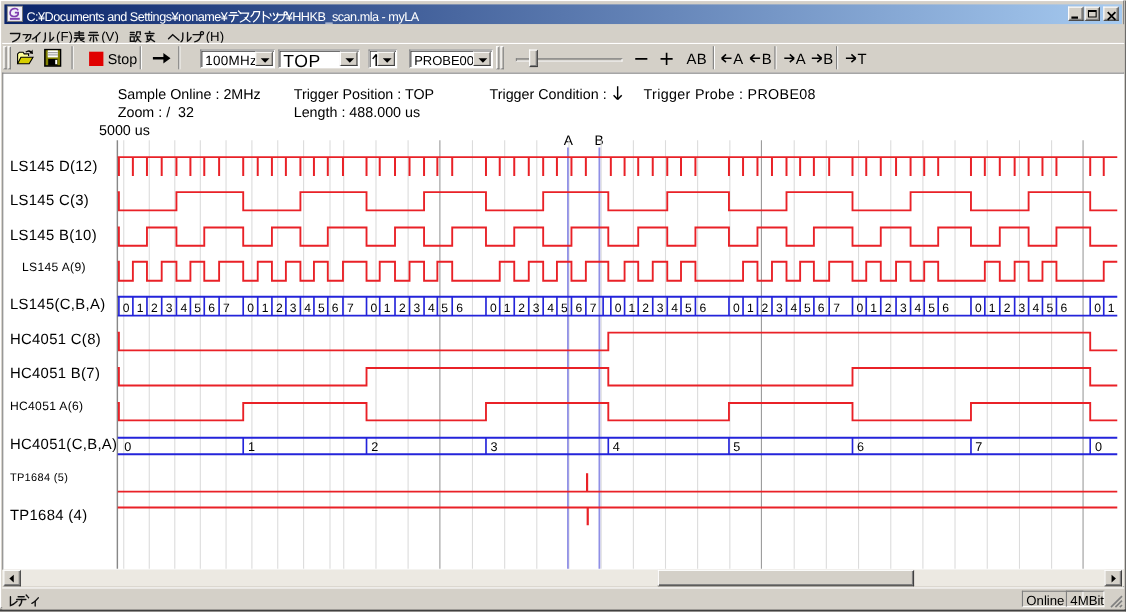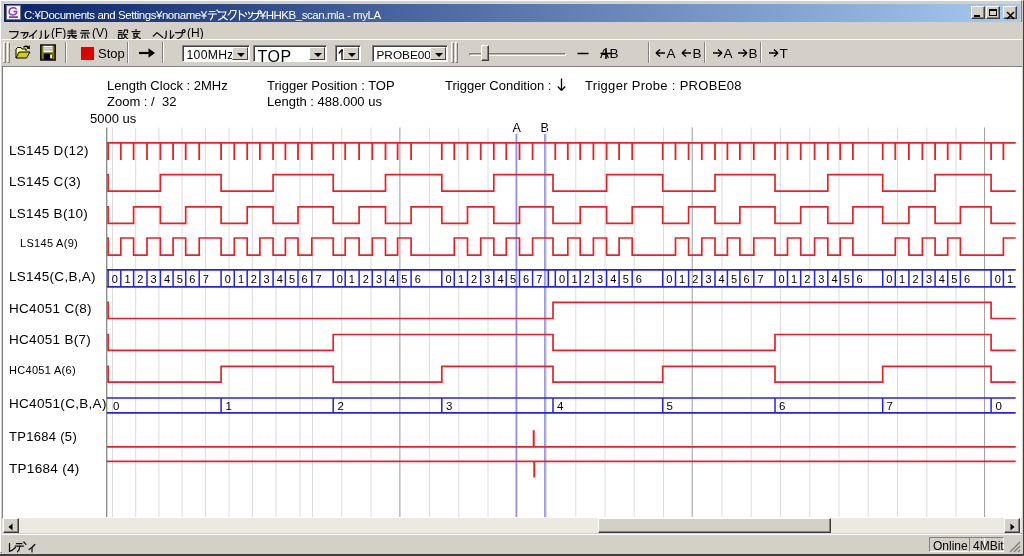--- a/index.html
+++ b/index.html
@@ -191,21 +191,21 @@
 <div class="grip" style="left:451px;top:42px;height:21px"></div>
 <div class="grip" style="left:455px;top:42px;height:21px"></div>
 <div class="abs" style="left:469px;top:52.5px;width:97px;height:3px;border:1px solid #808080;border-bottom-color:#fff;border-right-color:#fff;background:#b8b4ac"></div>
 <div class="abs raised" style="left:480.5px;top:45px;width:8.5px;height:16px"></div>
 <svg class="abs" style="left:576px;top:45px" width="210px" height="16" viewBox="0 0 210 16">
     <g stroke="#000" stroke-width="1.5" fill="none">
       <path d="M1.5 8.5 H12.5"></path>
       <path d="M24.5 8.5 H35.5 M30 3 V14"></path>
     </g>
   </svg>
-<div class="t" style="left:600px;top:46px;font-size:13.5px;letter-spacing:0.5px">AB</div>
+<div class="t" style="left:624px;top:46px;font-size:13.5px;letter-spacing:0.5px">AB</div>
 <div class="sep" style="left:648px;top:42px;height:21px"></div>
 <svg class="abs" style="left:655.0px;top:45px" width="24" height="16" viewBox="0 0 24 16">
     <g stroke="#000" stroke-width="1.4" fill="none">
       <path d="M1 8 H10 M1 8 L5 4.5 M1 8 L5 11.5"></path>
     </g>
     <text x="11.5" y="13" font-family="Liberation Sans, sans-serif" font-size="13.5" fill="#000">A</text>
   </svg>
 <svg class="abs" style="left:681.0px;top:45px" width="24" height="16" viewBox="0 0 24 16">
     <g stroke="#000" stroke-width="1.4" fill="none">
       <path d="M1 8 H10 M1 8 L5 4.5 M1 8 L5 11.5"></path>
@@ -226,41 +226,41 @@
     <text x="11.5" y="13" font-family="Liberation Sans, sans-serif" font-size="13.5" fill="#000">B</text>
   </svg>
 <div class="sep" style="left:760px;top:42px;height:21px"></div>
 <svg class="abs" style="left:768.0px;top:45px" width="24" height="16" viewBox="0 0 24 16">
     <g stroke="#000" stroke-width="1.4" fill="none">
       <path d="M1 8 H10 M10 8 L6 4.5 M10 8 L6 11.5"></path>
     </g>
     <text x="11.5" y="13" font-family="Liberation Sans, sans-serif" font-size="13.5" fill="#000">T</text>
   </svg>
 <div class="abs" style="left:2px;top:66px;width:1020px;height:451.5px;background:#fff;border-top:1px solid #808080;border-left:1px solid #808080"></div>
-<div class="t" style="left:107px;top:78px">Length Clock : 2MHz</div>
+<div class="t" style="left:107px;top:78px">Sample Online : 2MHz</div>
 <div class="t" style="left:267px;top:78px">Trigger Position : TOP</div>
 <div class="t" style="left:445px;top:78px">Trigger Condition : <svg width="13" height="14" viewBox="0 0 13 14" style="vertical-align:-2px">
       <path d="M6.5 0.5 V12.5 M6.5 12.5 L2.8 8.5 M6.5 12.5 L10.2 8.5" stroke="#000" stroke-width="1.3" fill="none"></path>
     </svg></div>
 <div class="t" style="left:585px;top:78px;letter-spacing:0.3px">Trigger Probe : PROBE08</div>
 <div class="t" style="left:107px;top:94px">Zoom : /&nbsp; 32</div>
 <div class="t" style="left:267px;top:94px">Length : 488.000 us</div>
 <div class="t" style="left:90px;top:110.5px;font-size:13px">5000 us</div>
 <div class="t" style="left:512.5px;top:120.5px;font-size:12.5px">A</div>
 <div class="t" style="left:540.5px;top:120.5px;font-size:12.5px">B</div>
 <div class="t" style="left:9px;top:142.6px;font-size:13.5px;letter-spacing:0.3px">LS145 D(12)</div>
 <div class="t" style="left:9px;top:174.1px;font-size:13.5px;letter-spacing:0.3px">LS145 C(3)</div>
 <div class="t" style="left:9px;top:205.6px;font-size:13.5px;letter-spacing:0.3px">LS145 B(10)</div>
 <div class="t" style="left:20px;top:237.1px;font-size:11px;letter-spacing:0.3px">LS145 A(9)</div>
 <div class="t" style="left:9px;top:268.6px;font-size:13.5px;letter-spacing:0.3px">LS145(C,B,A)</div>
 <div class="t" style="left:9px;top:300.6px;font-size:13.5px;letter-spacing:0.3px">HC4051 C(8)</div>
 <div class="t" style="left:9px;top:332.1px;font-size:13.5px;letter-spacing:0.3px">HC4051 B(7)</div>
 <div class="t" style="left:9px;top:364.1px;font-size:11px;letter-spacing:0.3px">HC4051 A(6)</div>
 <div class="t" style="left:9px;top:395.6px;font-size:13.5px;letter-spacing:0.3px">HC4051(C,B,A)</div>
-<div class="t" style="left:9px;top:428.6px;font-size:13px;letter-spacing:0.3px">TP1684 (5)</div>
+<div class="t" style="left:9px;top:428.6px;font-size:10px;letter-spacing:0.3px">TP1684 (5)</div>
 <div class="t" style="left:9px;top:460.6px;font-size:13.5px;letter-spacing:0.3px">TP1684 (4)</div>
 <svg width="1024" height="556" viewBox="0 0 1024 556" style="position:absolute;left:0;top:0">
 <path d="M112.5 127.5V517 M135.7 127.5V517 M158.9 127.5V517 M182.1 127.5V517 M205.5 127.5V517 M229.0 127.5V517 M252.5 127.5V517 M276.0 127.5V517 M300.0 127.5V517 M312.5 127.5V517 M341.8 127.5V517 M371.0 127.5V517 M429.5 127.5V517 M458.8 127.5V517 M488.0 127.5V517 M517.2 127.5V517 M546.5 127.5V517 M575.8 127.5V517 M605.0 127.5V517 M634.2 127.5V517 M663.5 127.5V517 M722.0 127.5V517 M751.2 127.5V517 M780.5 127.5V517 M809.8 127.5V517 M839.0 127.5V517 M868.2 127.5V517 M897.5 127.5V517 M926.8 127.5V517 M956.0 127.5V517 " stroke="#dcdcdc" stroke-width="1" fill="none"></path>
 <path d="M399.9 127.5V517 M692.2 127.5V517 M984.6 127.5V517 " stroke="#9b9b9b" stroke-width="1" fill="none"></path>
 <path d="M106.7 127.5V517" stroke="#888" stroke-width="1.3" fill="none"></path>
 <path d="M516.3 134V517 M544.9 134V517" stroke="#8f8fe6" stroke-width="1.6" fill="none"></path>
 <path d="M107 142.8H1015.7" stroke="#e92127" stroke-width="1.7" fill="none"></path>
 <path d="M108.1 142.8V160.0 M120.8 142.8V160.0 M133.6 142.8V160.0 M147.0 142.8V160.0 M160.4 142.8V160.0 M173.1 142.8V160.0 M185.7 142.8V160.0 M199.2 142.8V160.0 M221.1 142.8V160.0 M234.3 142.8V160.0 M247.2 142.8V160.0 M259.9 142.8V160.0 M273.1 142.8V160.0 M285.4 142.8V160.0 M298.0 142.8V160.0 M311.8 142.8V160.0 M333.2 142.8V160.0 M345.2 142.8V160.0 M359.1 142.8V160.0 M372.3 142.8V160.0 M385.5 142.8V160.0 M397.6 142.8V160.0 M411.1 142.8V160.0 M441.8 142.8V160.0 M454.3 142.8V160.0 M467.5 142.8V160.0 M480.7 142.8V160.0 M493.8 142.8V160.0 M506.3 142.8V160.0 M519.5 142.8V160.0 M532.6 142.8V160.0 M555.3 142.8V160.0 M567.8 142.8V160.0 M580.2 142.8V160.0 M593.4 142.8V160.0 M606.6 142.8V160.0 M619.1 142.8V160.0 M632.2 142.8V160.0 M662.7 142.8V160.0 M675.5 142.8V160.0 M688.6 142.8V160.0 M701.8 142.8V160.0 M715.0 142.8V160.0 M727.4 142.8V160.0 M739.9 142.8V160.0 M753.8 142.8V160.0 M775.0 142.8V160.0 M787.5 142.8V160.0 M800.7 142.8V160.0 M814.6 142.8V160.0 M827.8 142.8V160.0 M840.2 142.8V160.0 M852.9 142.8V160.0 M882.7 142.8V160.0 M895.3 142.8V160.0 M908.9 142.8V160.0 M922.4 142.8V160.0 M935.1 142.8V160.0 M947.7 142.8V160.0 M960.4 142.8V160.0 M991.1 142.8V160.0 M1003.4 142.8V160.0 " stroke="#e92127" stroke-width="1.8" fill="none"></path>
 <path d="M107.0 174.6 L108.1 174.6 L108.1 191.2 L160.4 191.2 L160.4 174.6 L221.1 174.6 L221.1 191.2 L273.1 191.2 L273.1 174.6 L333.2 174.6 L333.2 191.2 L385.5 191.2 L385.5 174.6 L441.8 174.6 L441.8 191.2 L493.8 191.2 L493.8 174.6 L553.0 174.6 L553.0 191.2 L606.6 191.2 L606.6 174.6 L662.7 174.6 L662.7 191.2 L715.0 191.2 L715.0 174.6 L775.0 174.6 L775.0 191.2 L827.8 191.2 L827.8 174.6 L882.7 174.6 L882.7 191.2 L935.1 191.2 L935.1 174.6 L991.1 174.6 L991.1 191.2 L1015.7 191.2" stroke="#e92127" stroke-width="1.7" fill="none" stroke-linejoin="miter"></path>
 <path d="M107.0 206.8 L108.1 206.8 L108.1 223.4 L133.6 223.4 L133.6 206.8 L160.4 206.8 L160.4 223.4 L185.7 223.4 L185.7 206.8 L221.1 206.8 L221.1 223.4 L247.2 223.4 L247.2 206.8 L273.1 206.8 L273.1 223.4 L298.0 223.4 L298.0 206.8 L333.2 206.8 L333.2 223.4 L359.1 223.4 L359.1 206.8 L385.5 206.8 L385.5 223.4 L411.1 223.4 L411.1 206.8 L441.8 206.8 L441.8 223.4 L467.5 223.4 L467.5 206.8 L493.8 206.8 L493.8 223.4 L519.5 223.4 L519.5 206.8 L553.0 206.8 L553.0 223.4 L580.2 223.4 L580.2 206.8 L606.6 206.8 L606.6 223.4 L632.2 223.4 L632.2 206.8 L662.7 206.8 L662.7 223.4 L688.6 223.4 L688.6 206.8 L715.0 206.8 L715.0 223.4 L739.9 223.4 L739.9 206.8 L775.0 206.8 L775.0 223.4 L800.7 223.4 L800.7 206.8 L827.8 206.8 L827.8 223.4 L852.9 223.4 L852.9 206.8 L882.7 206.8 L882.7 223.4 L908.9 223.4 L908.9 206.8 L935.1 206.8 L935.1 223.4 L960.4 223.4 L960.4 206.8 L991.1 206.8 L991.1 223.4 L1015.7 223.4" stroke="#e92127" stroke-width="1.7" fill="none" stroke-linejoin="miter"></path>

